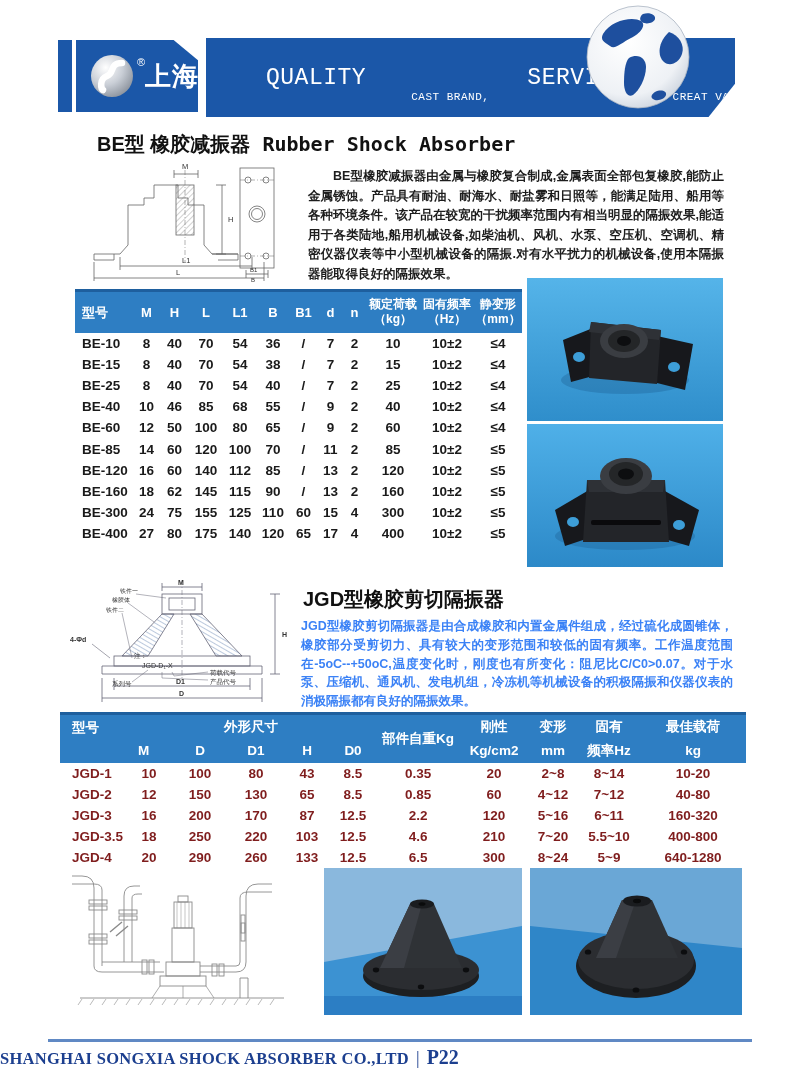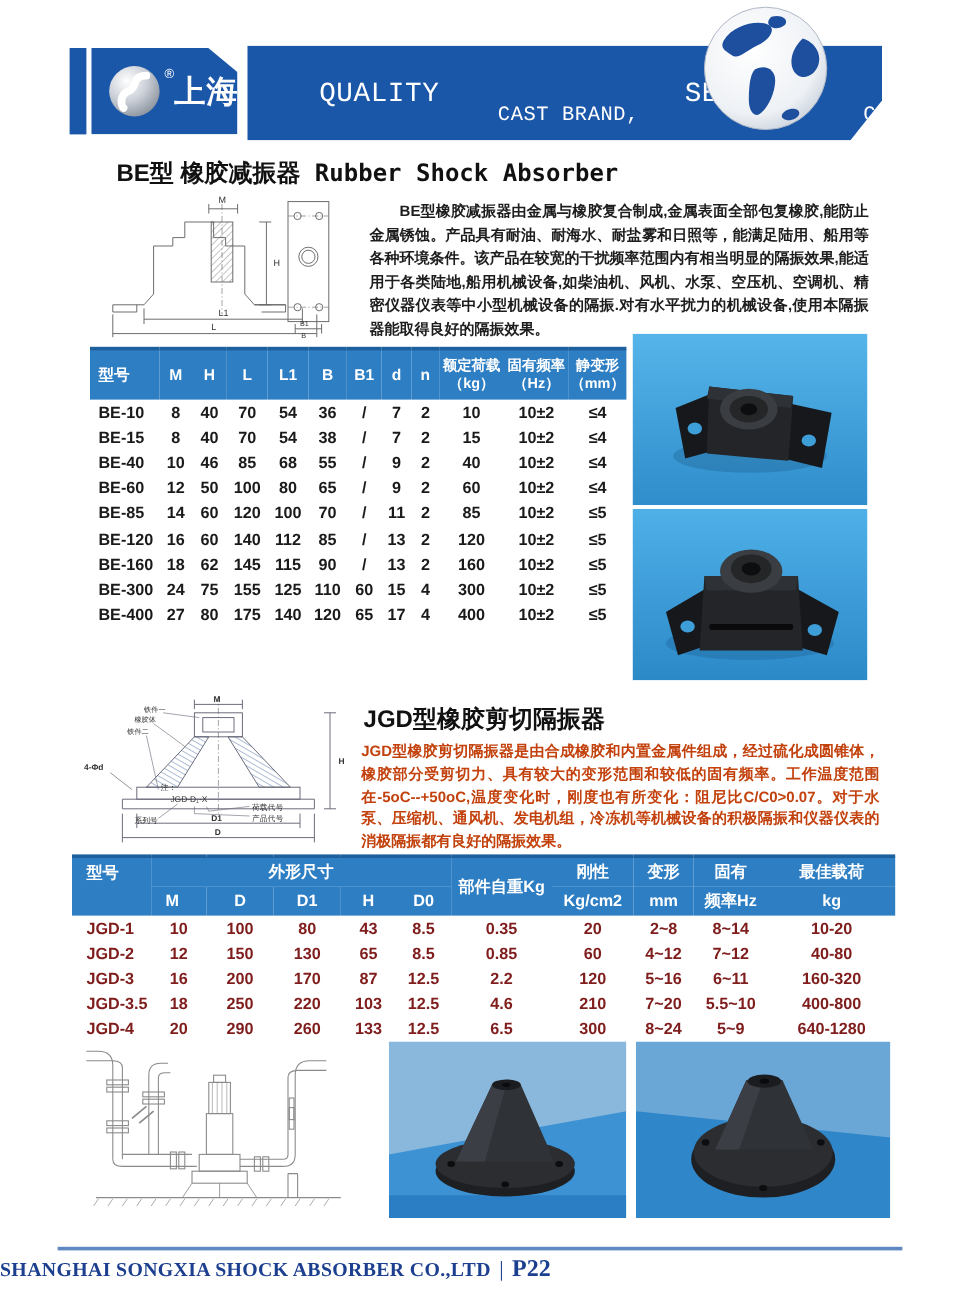--- a/index.html
+++ b/index.html
@@ -11,21 +11,21 @@
   .logo-box { position:absolute; left:76px; top:40px; width:122px; height:72px; background:#1b57a8;
     clip-path:polygon(0 0, 80% 0, 100% 28%, 100% 100%, 0 100%);
     display:flex; align-items:center; padding-left:13px; }
   .logo-sphere { width:46px; height:46px; flex:0 0 auto; }
   .logo-reg { color:#ffffff; font-size:11px; position:relative; top:-14px; left:2px; }
   .logo-text { color:#ffffff; font-size:26px; font-weight:bold; letter-spacing:1px; margin-left:2px; white-space:nowrap; }
   .banner { position:absolute; left:206px; top:38px; width:529px; height:79px; background:#1b57a8;
     clip-path:polygon(0 0, 100% 0, 100% 58%, 95% 100%, 0 100%);
     display:flex; align-items:center; padding-left:60px; color:#fff; font-family:Liberation Mono, monospace;gap:38px; }
   .tag-big { font-size:23px; letter-spacing:0.5px; white-space:pre; }
-  .tag-small { font-size:17px; letter-spacing:0.5px; white-space:pre;margin-top:38px; }
+  .tag-small { font-size:11px; letter-spacing:0.5px; white-space:pre;margin-top:38px; }
   .globe { position:absolute; left:585px; top:4px; width:106px; height:106px; }
 
   
   .be-title { position:absolute; left:97px; top:131px; font-size:20px; color:#111; white-space:nowrap; }
   .be-title .zh { font-weight:bold; font-family:"Liberation Sans", sans-serif; }
   .be-title .en { font-family:"DejaVu Sans Mono", monospace; font-weight:700; }
   .be-diagram { position:absolute; left:88px; top:162px; width:218px; height:122px; }
   .be-para { position:absolute; left:308px; top:167px; width:416px; font-size:12.5px; line-height:19.6px;
     color:#1d1d1d; font-weight:600; text-align:justify; text-indent:2em; }
 
@@ -55,21 +55,21 @@
   .be-photo-1 { left:527px; top:278px; width:196px; height:143px; }
   .be-photo-2 { left:527px; top:424px; width:196px; height:143px; }
   .cone-photo-1 { left:324px; top:868px; width:198px; height:147px; }
   .cone-photo-2 { left:530px; top:868px; width:212px; height:147px; }
   .pipe-diagram { position:absolute; left:66px; top:866px; width:228px; height:150px; }
 
   
   .jgd-diagram { position:absolute; left:62px; top:578px; width:240px; height:130px; }
   .jgd-title { position:absolute; left:303px; top:586px; font-size:20px; font-weight:bold; color:#111; }
   .jgd-para { position:absolute; left:301px; top:617px; width:432px; font-size:12.5px; line-height:18.8px;
-    color:#c2410c; font-weight:600; text-align:justify; }
+    color:#3b82f6; font-weight:600; text-align:justify; }
 
   
   .footer-line { position:absolute; left:48px; top:1039px; width:704px; height:3px; background:#6089c4; }
   .footer { position:absolute; left:0; top:1046px; width:800px; 
     font-family:"Liberation Serif", serif; color:#1c3f8f; font-weight:bold; }
   .footer .company { font-size:16.5px; letter-spacing:0.3px; }
   .footer .sep { font-size:18px; margin:0 7px; font-weight:normal; }
   .footer .pageno { font-size:20px; }
 
   .diag-text { font-family:"Liberation Sans", sans-serif; fill:#333; }
@@ -229,20 +229,34 @@
           <td>BE-15</td>
           <td>8</td>
           <td>40</td>
           <td>70</td>
           <td>54</td>
           <td>38</td>
           <td>/</td>
           <td>7</td>
           <td>2</td>
           <td>15</td>
+          <td>10±2</td>
+          <td>≤4</td>
+        </tr>
+        <tr>
+          <td>BE-25</td>
+          <td>8</td>
+          <td>40</td>
+          <td>70</td>
+          <td>54</td>
+          <td>40</td>
+          <td>/</td>
+          <td>7</td>
+          <td>2</td>
+          <td>25</td>
           <td>10±2</td>
           <td>≤4</td>
         </tr>
         <tr>
           <td>BE-40</td>
           <td>10</td>
           <td>46</td>
           <td>85</td>
           <td>68</td>
           <td>55</td>

